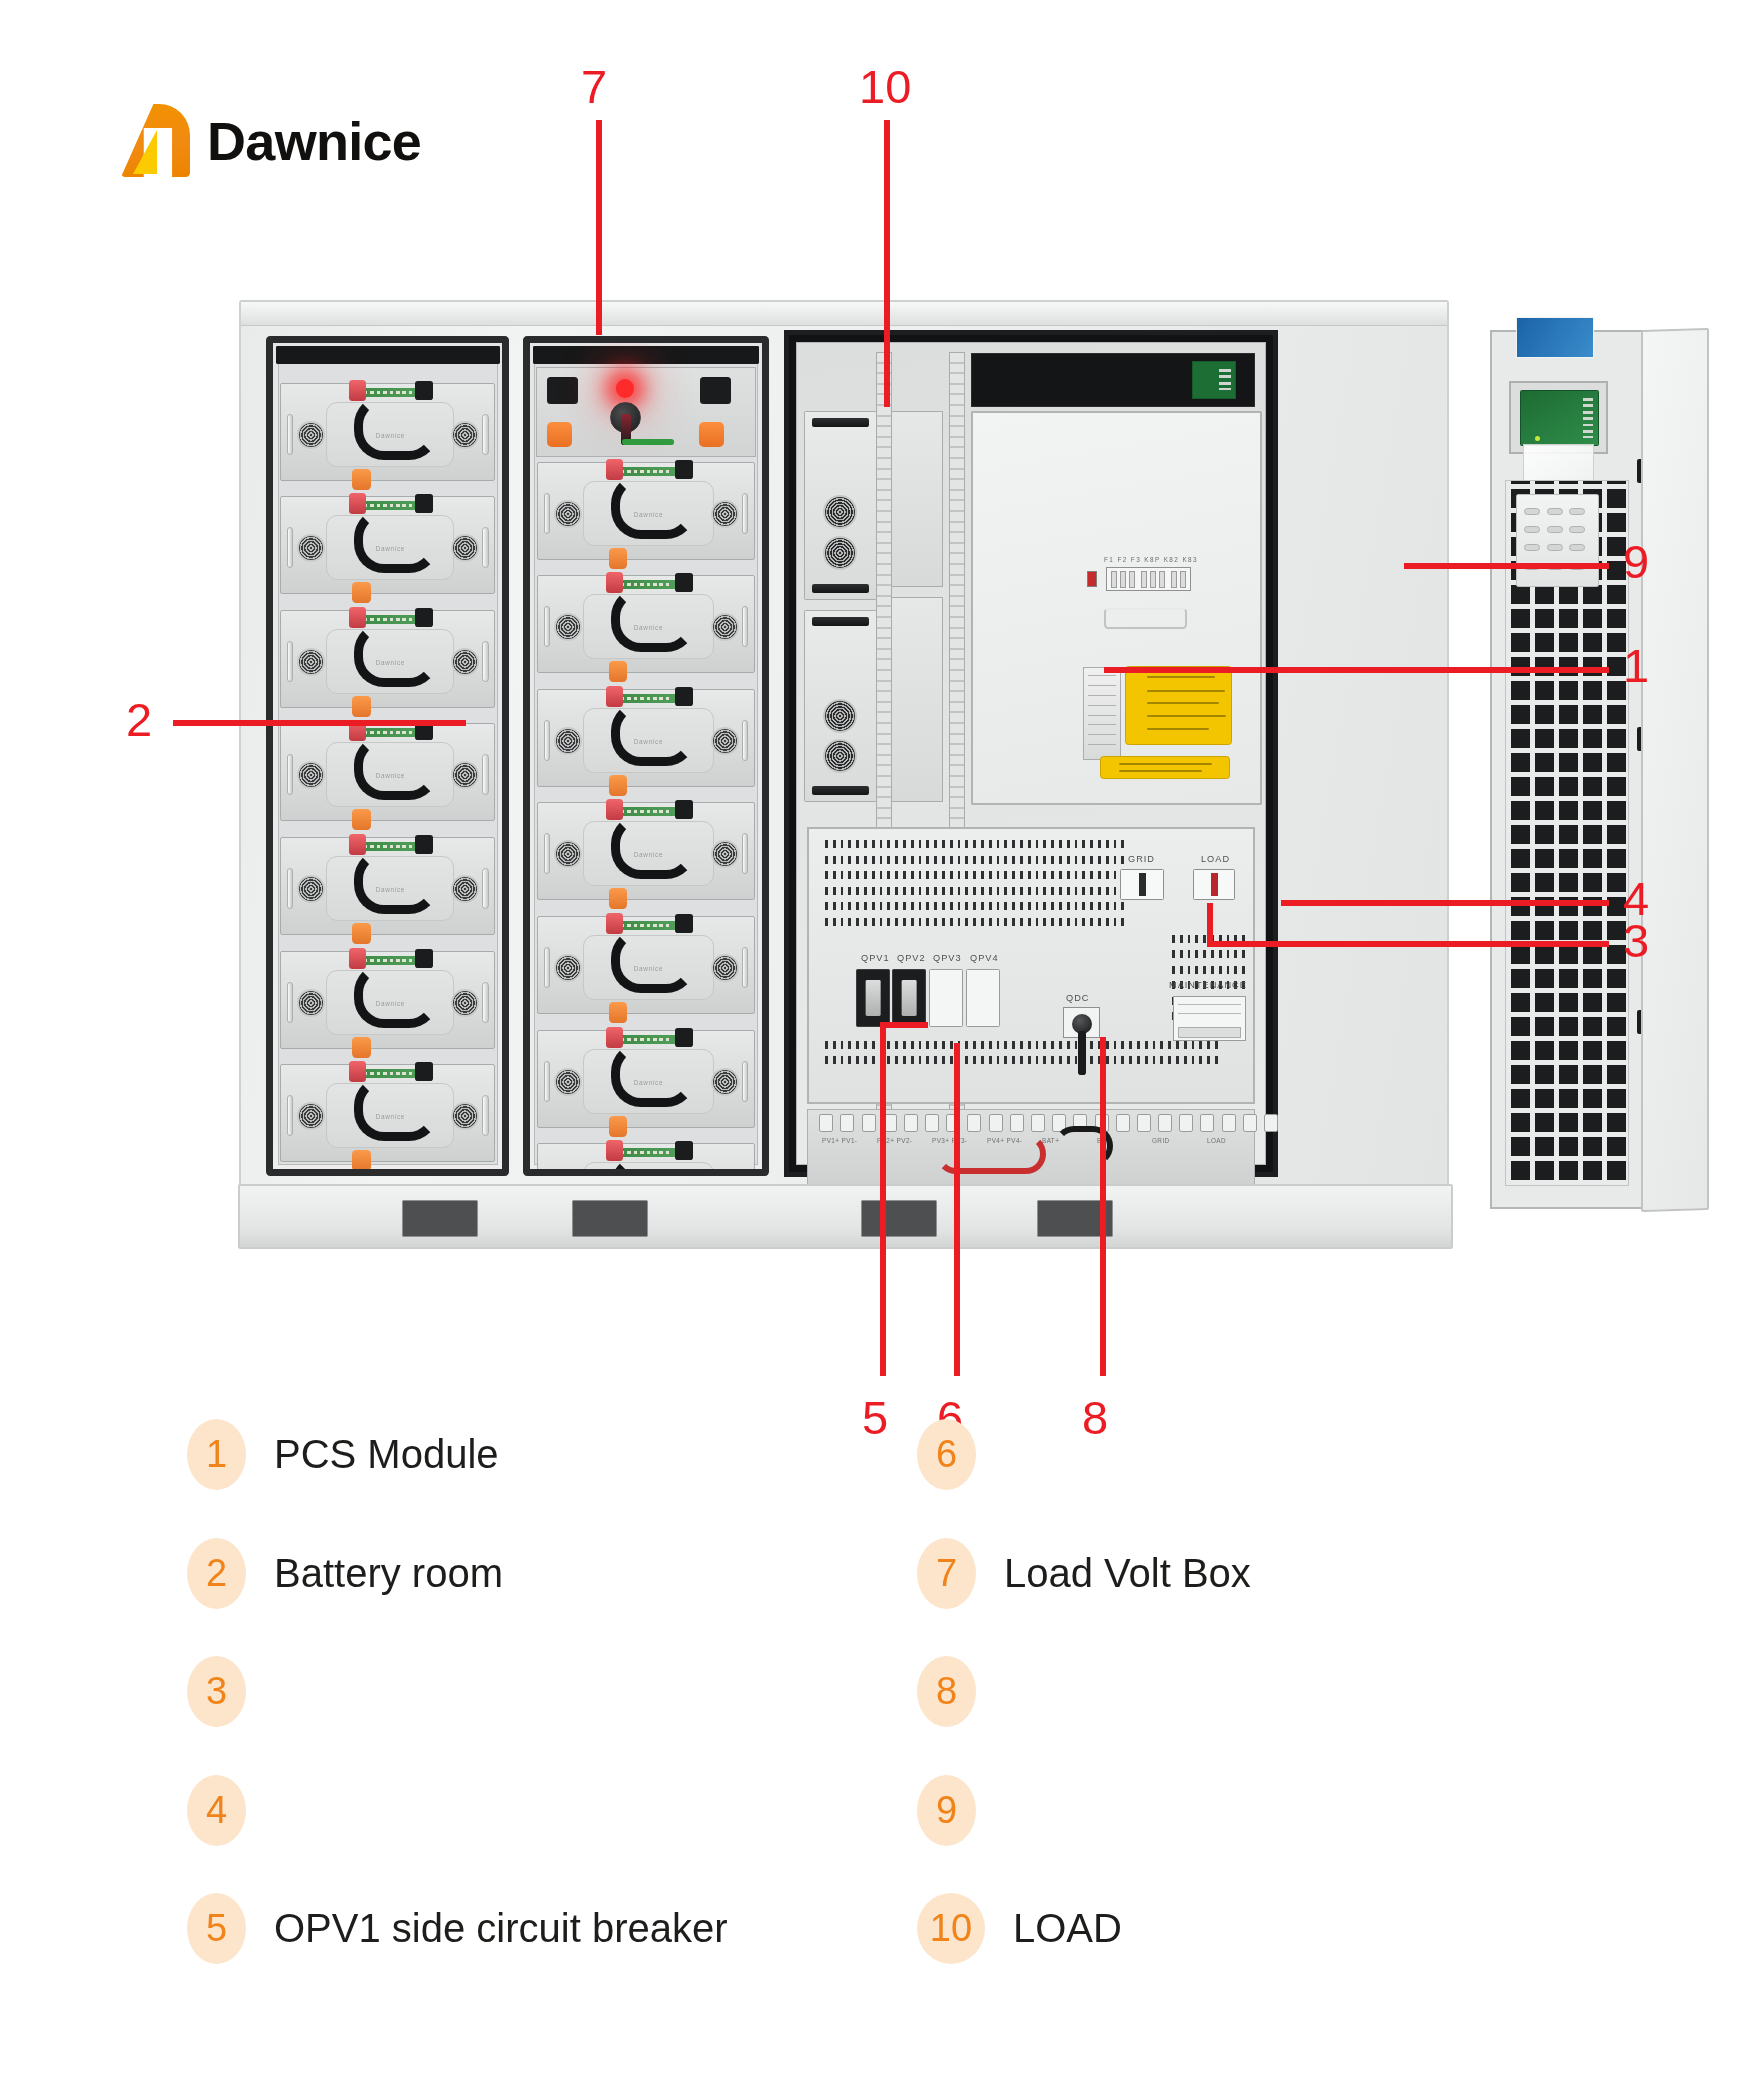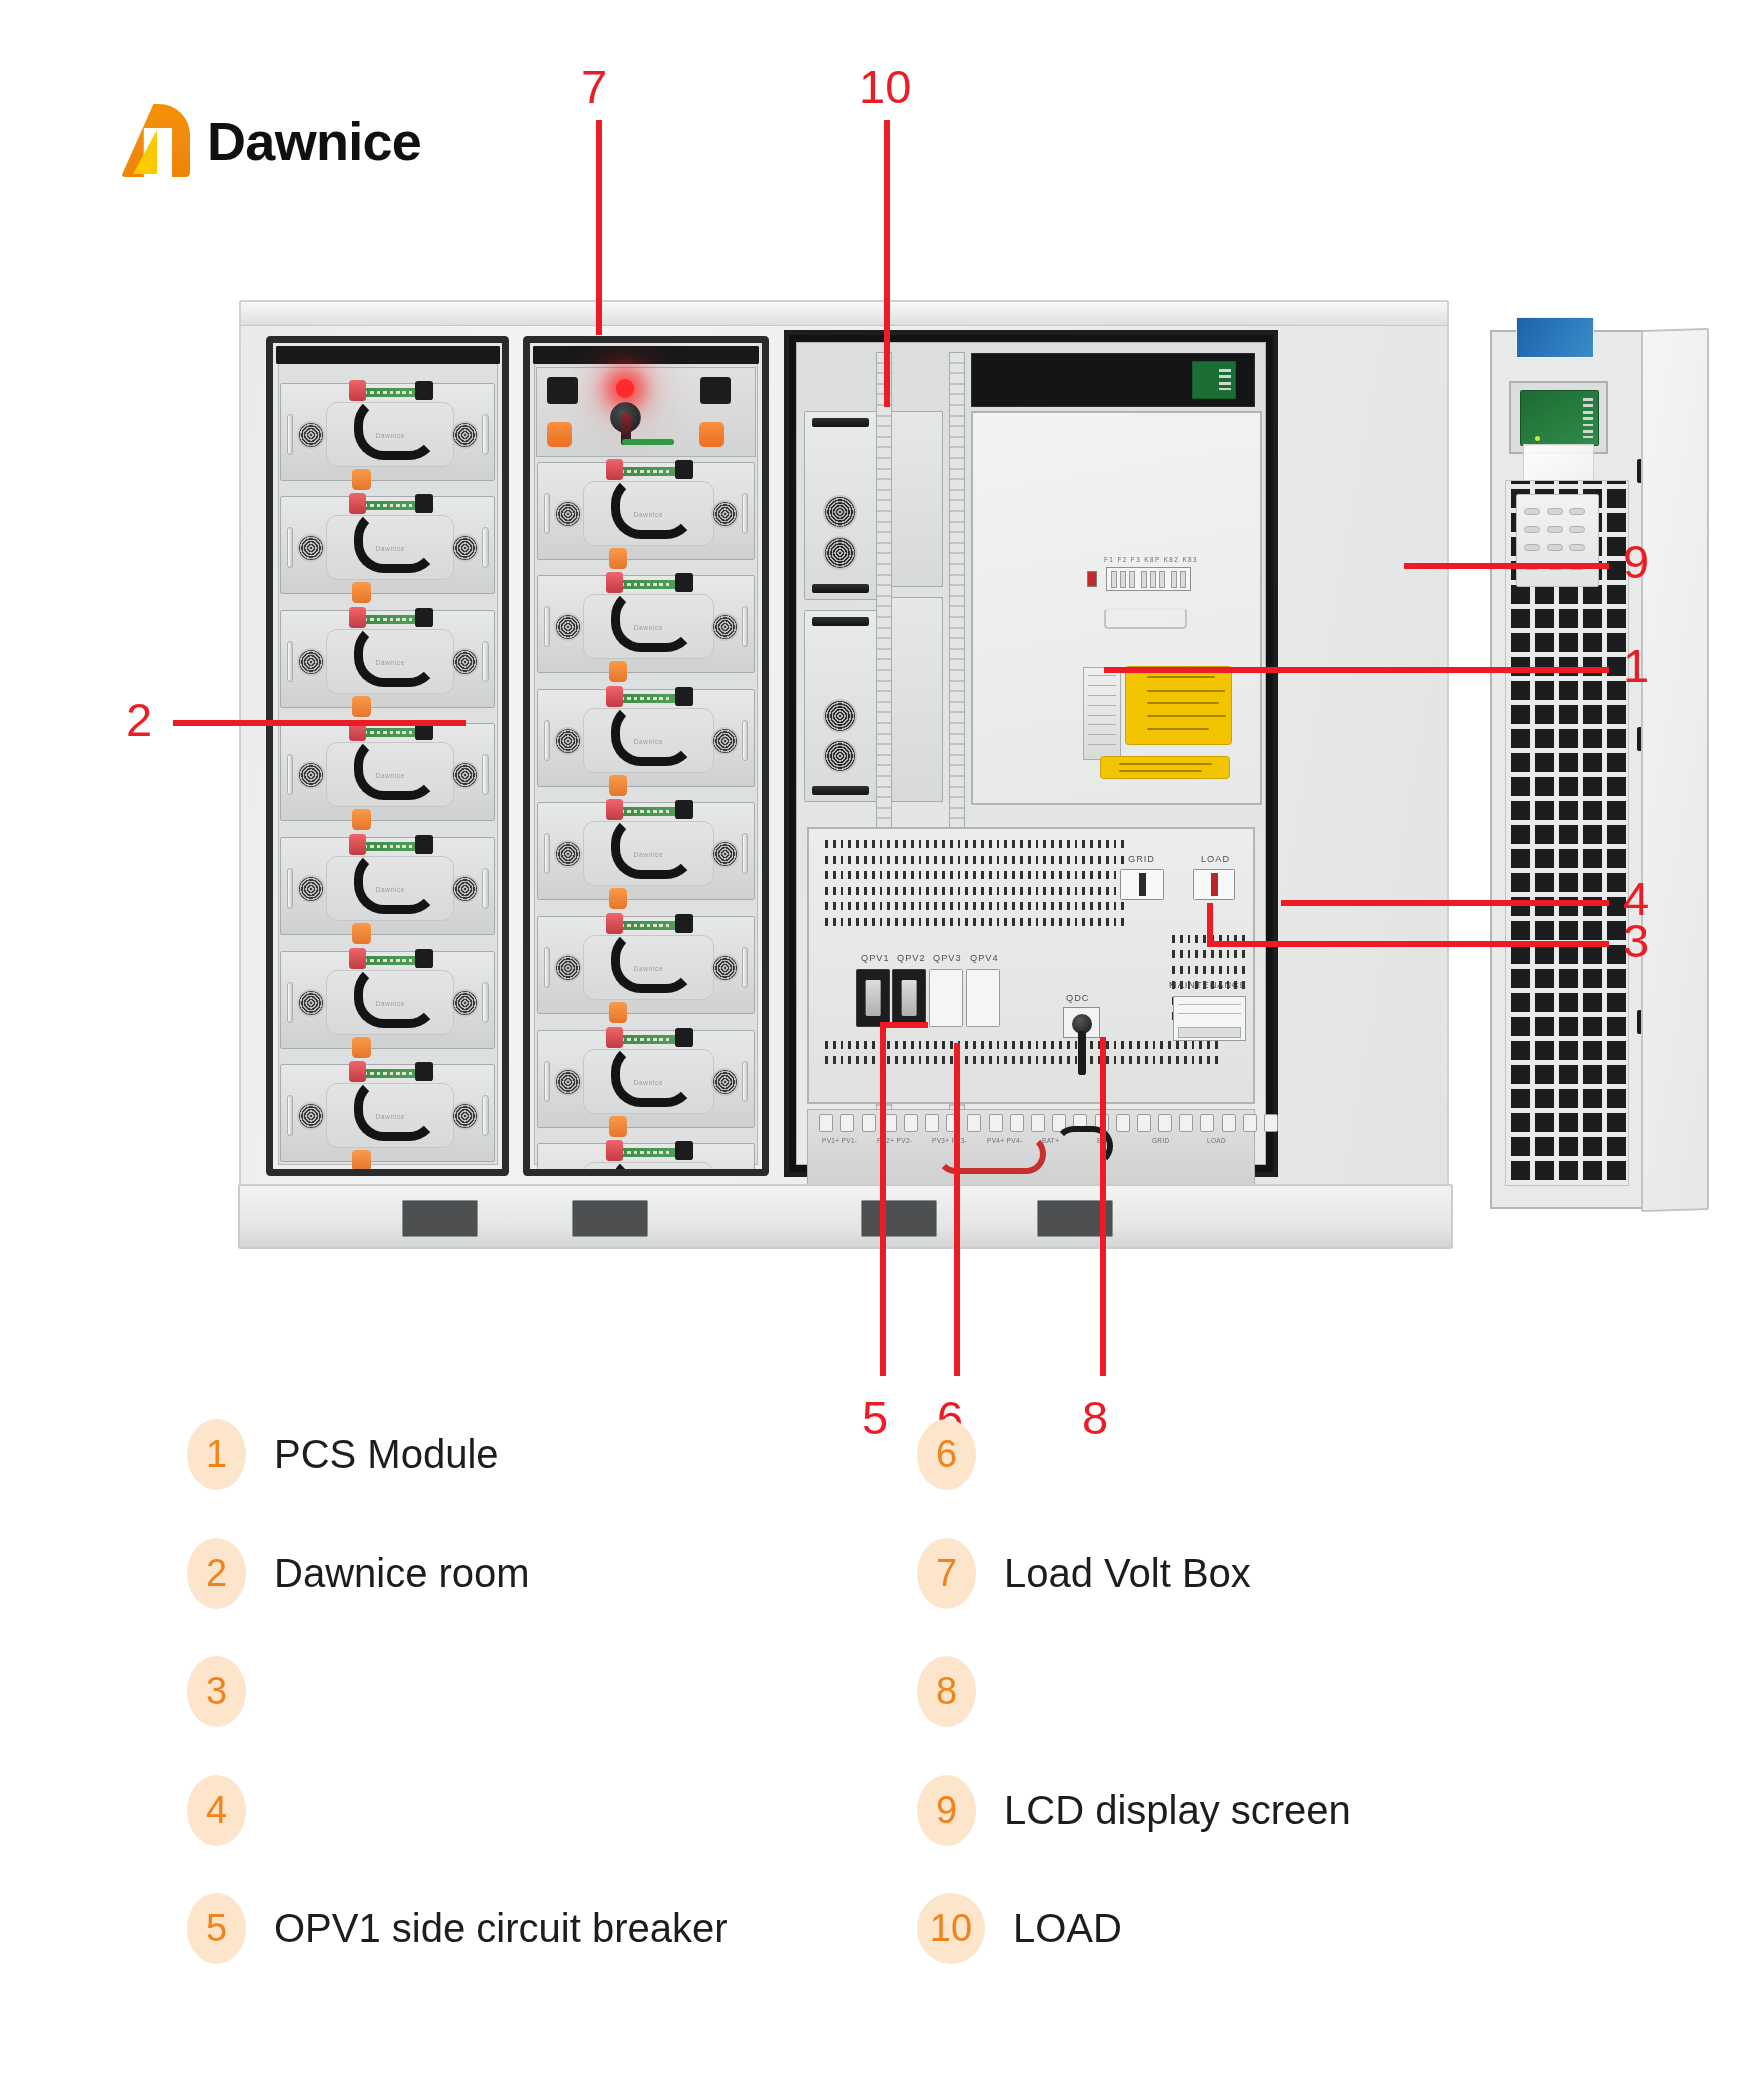--- a/index.html
+++ b/index.html
@@ -681,21 +681,21 @@
   </div>
 
   <div class="legend">
     <div id="legend-left">
         <div class="lg-item" style="left:187px;top:0px">
           <div class="lg-badge">1</div>
           <div class="lg-text">PCS Module</div>
         </div>
         <div class="lg-item" style="left:187px;top:119px">
           <div class="lg-badge">2</div>
-          <div class="lg-text">Dawnice room</div>
+          <div class="lg-text">Battery room</div>
         </div>
         <div class="lg-item" style="left:187px;top:237px">
           <div class="lg-badge">3</div>
         </div>
         <div class="lg-item" style="left:187px;top:356px">
           <div class="lg-badge">4</div>
         </div>
         <div class="lg-item" style="left:187px;top:474px">
           <div class="lg-badge">5</div>
           <div class="lg-text">OPV1 side circuit breaker</div>
@@ -707,21 +707,20 @@
         </div>
         <div class="lg-item" style="left:917px;top:119px">
           <div class="lg-badge">7</div>
           <div class="lg-text">Load Volt Box</div>
         </div>
         <div class="lg-item" style="left:917px;top:237px">
           <div class="lg-badge">8</div>
         </div>
         <div class="lg-item" style="left:917px;top:356px">
           <div class="lg-badge">9</div>
-          <div class="lg-text">LCD display screen</div>
         </div>
         <div class="lg-item" style="left:917px;top:474px">
           <div class="lg-badge wide">10</div>
           <div class="lg-text">LOAD</div>
         </div>
       </div>
   </div>
 </div>
 
 

